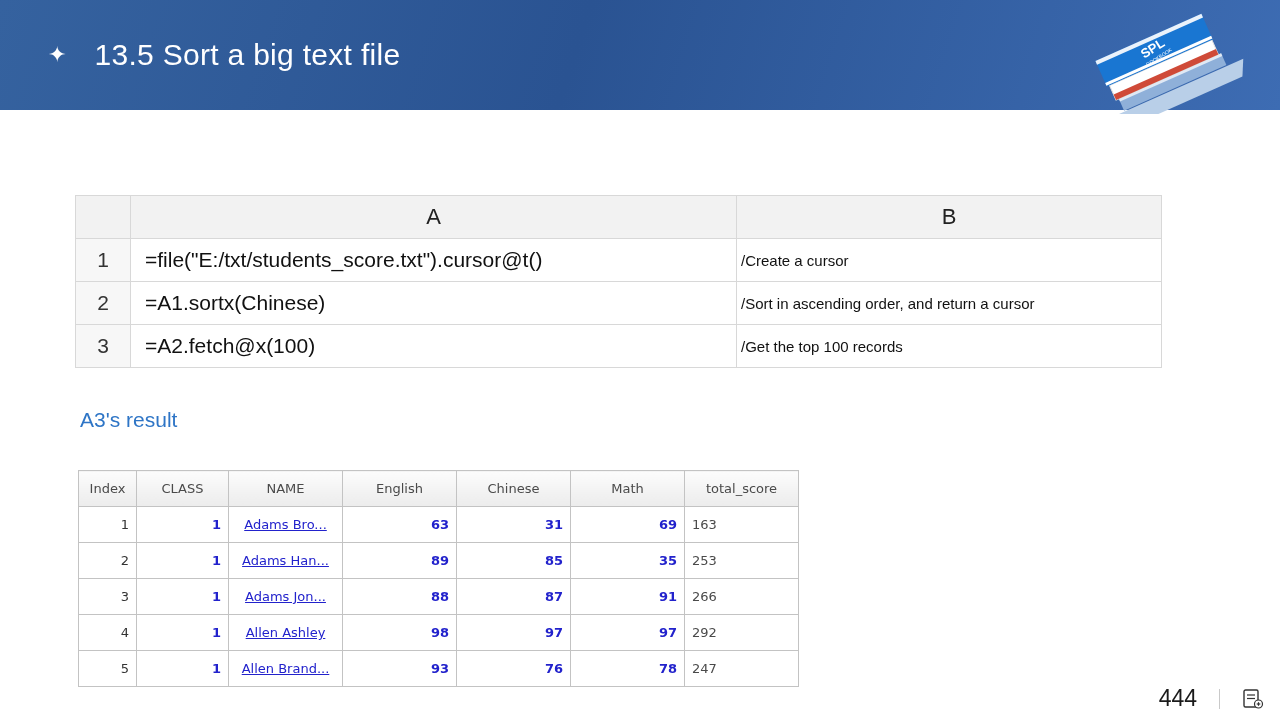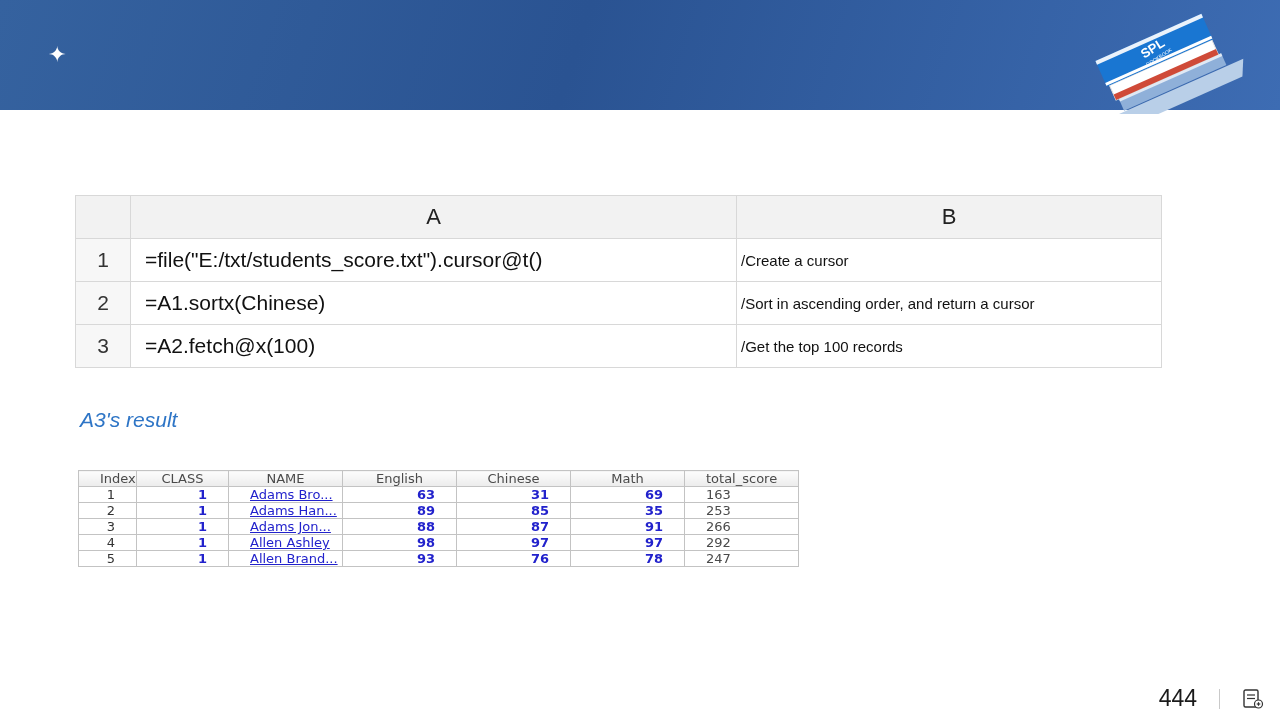--- a/index.html
+++ b/index.html
@@ -20,21 +20,21 @@
   }
   .sparkle { font-size:22px; margin-right:28px; color:#ffffff; }
   .slide-title { font-size:30px; font-weight:400; letter-spacing:.3px; }
   .logo { position:absolute; right:28px; top:2px; width:170px; height:112px; }
 
   
   .section-label {
     position:absolute; color:#2e75c6; font-size:21px; font-weight:400;
   }
   .script-label { left:75px; top:140px; }
-  .result-label { left:80px; top:408px;font-style:italic; }
+  .result-label { left:80px; top:408px; }
 
   
   .script-table {
     position:absolute; left:75px; top:195px; width:1086px;
     border-collapse:collapse; table-layout:fixed; background:#fff;
   }
   .script-table th, .script-table td { border:1px solid #d8d8d8; }
   .script-table thead th {
     background:#f2f2f2; height:43px; font-weight:400; font-size:22px;
     color:#222; text-align:center;
@@ -46,21 +46,21 @@
   .script-table td.code { padding-left:14px; font-size:21px; color:#111; white-space:nowrap; overflow:hidden; }
   .script-table td.comment { padding-left:4px; font-size:15px; color:#111; white-space:nowrap; overflow:hidden; }
 
   
   .result-grid {
     position:absolute; left:78px; top:470px; width:720px;
     border-collapse:collapse; table-layout:fixed;
     font-family:"DejaVu Sans", sans-serif; font-size:13px;
   }
   .result-grid th, .result-grid td {
-    border:1px solid #c3c3c3; height:16px; padding:0 21px;
+    border:1px solid #c3c3c3; height:36px; padding:0 7px;
     white-space:nowrap; overflow:hidden;margin-left:6px;
   }
   .result-grid th {
     background:linear-gradient(#fcfcfc,#ececec);
     color:#4a4a4a; font-weight:400; text-align:center;
   }
   .result-grid td { background:#fff; }
   .result-grid td.index { text-align:right; color:#333; }
   .result-grid td.blue  { text-align:right; color:#2222cc; font-weight:700; }
   .result-grid td.name  { text-align:center;  color:#2222cc; text-decoration:underline; }
@@ -74,20 +74,21 @@
   .page-number { font-size:23px; color:#1a1a1a; }
   .footer-divider { width:1px; height:20px; background:#c9c9c9; }
 </style>
 </head>
 <body>
 
 <div class="slide">
 
   <header class="top-banner">
     <span class="sparkle">✦</span>
+    <h1 class="slide-title">13.5 Sort a big text file</h1>
 
     <div class="logo">
       <svg width="170" height="112" viewBox="0 0 170 112">
         <g transform="rotate(-24 85 60)">
           <polygon points="14,88 156,88 148,104 22,104" fill="#b9cfe8"></polygon>
           <rect x="26" y="74" width="112" height="13" fill="#9db f" fill-opacity="0"></rect>
           <rect x="26" y="74" width="112" height="13" fill="#8fb0d9"></rect>
           <rect x="26" y="74" width="112" height="3" fill="#dfe9f5"></rect>
           <rect x="23" y="58" width="112" height="16" fill="#ffffff" stroke="#e0e0e0" stroke-width="1"></rect>
           <rect x="23" y="68" width="112" height="6" fill="#cf4a38"></rect>

